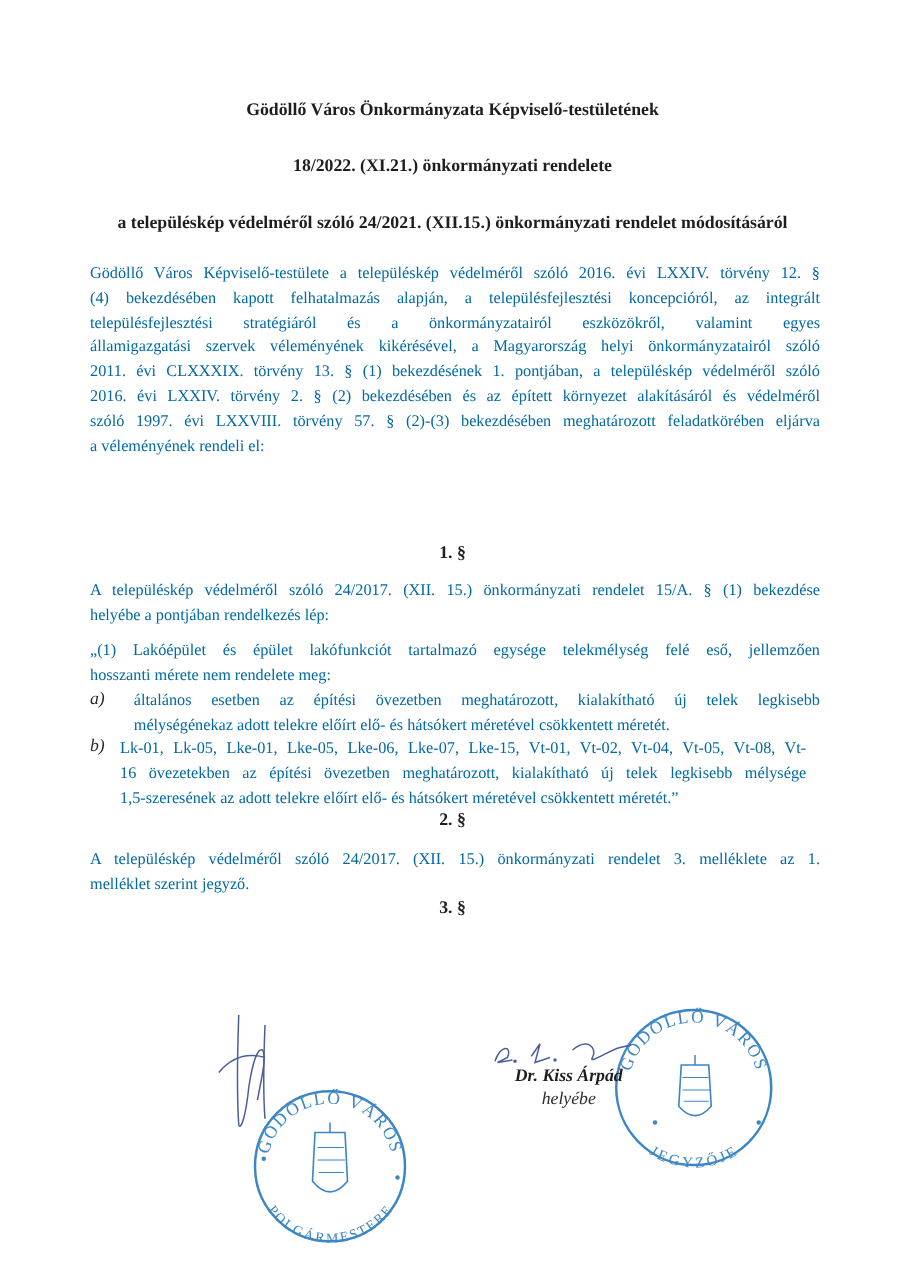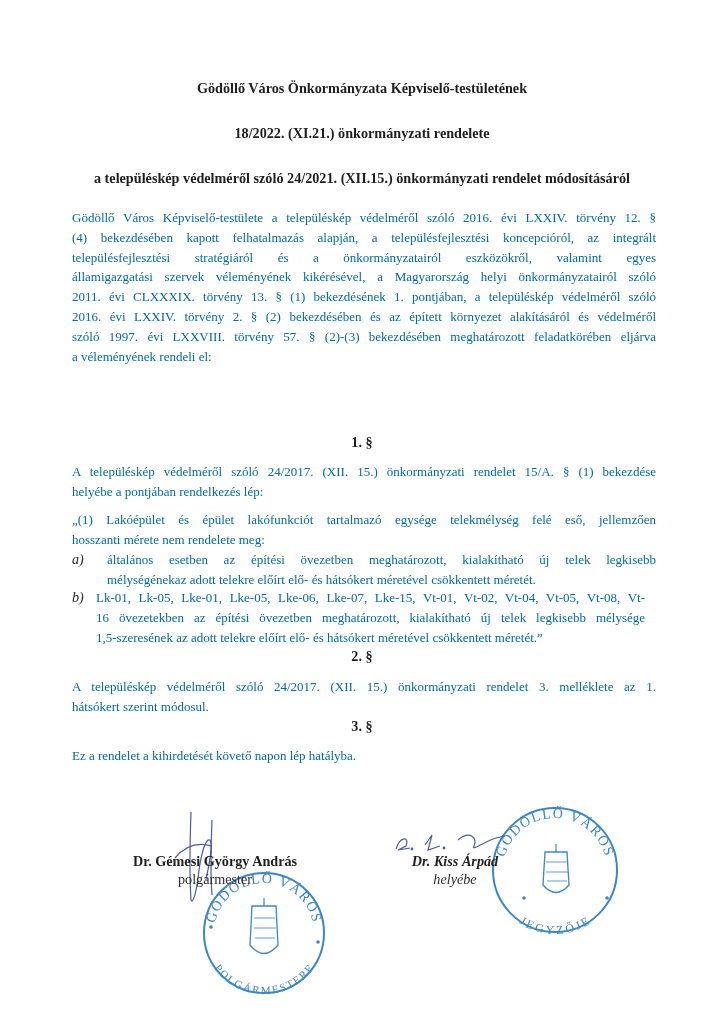--- a/index.html
+++ b/index.html
@@ -63,27 +63,24 @@
     <div class="body para" style="position:absolute; top:0; left:24px; width:549px;">
       <span class="ln">Lk-01, Lk-05, Lke-01, Lke-05, Lke-06, Lke-07, Lke-15, Vt-01, Vt-02, Vt-04, Vt-05, Vt-08, Vt-</span>
       <span class="ln">16 övezetekben az építési övezetben meghatározott, kialakítható új telek legkisebb mélysége</span>
       <span class="ln last">1,5-szeresének az adott telekre előírt elő- és hátsókert méretével csökkentett méretét.”</span>
     </div>
   </div>
 
   <div class="center-bold" style="top:648px;">2. §</div>
   <div class="para" style="top:677px;">
     <span class="ln">A településkép védelméről szóló 24/2017. (XII. 15.) önkormányzati rendelet 3. melléklete az 1.</span>
-    <span class="ln last">hátsókert szerint módosul.</span>
+    <span class="ln last">melléklet szerint jegyző.</span>
   </div>
 
   <div class="center-bold" style="top:718px;">3. §</div>
-  <div class="para" style="top:746px;">
-    <span class="ln last">Ez a rendelet a kihirdetését követő napon lép hatályba.</span>
-  </div>
 
   <svg class="overlay" width="724" height="1024" viewBox="0 0 724 1024">
 
     <g>
       <circle cx="264" cy="933" r="60" fill="none" stroke="#3d86c6" stroke-width="2"></circle>
       <defs>
         <path id="arcTopL" d="M 214 933 A 50 50 0 0 1 314 933"></path>
         <path id="arcBotL" d="M 212 933 A 52 52 0 0 0 316 933"></path>
         <path id="arcTopR" d="M 503 870 A 52 52 0 0 1 607 870"></path>
         <path id="arcBotR" d="M 501 870 A 54 54 0 0 0 609 870"></path>
@@ -129,21 +126,17 @@
 
     <g fill="none" stroke="#4a5e9c" stroke-width="1.2">
       <path d="M 396 849 C 400 836, 410 836, 406 846 L 398 850 L 410 848"></path>
       <circle cx="412" cy="849" r="0.8" fill="#4a5e9c"></circle>
       <path d="M 425 845 L 432 835 L 428 850 L 440 846"></path>
       <circle cx="444" cy="848" r="0.8" fill="#4a5e9c"></circle>
       <path d="M 458 840 C 470 830, 478 838, 474 846 C 470 852, 488 840, 496 838 L 505 836"></path>
     </g>
   </svg>
 
-  <div class="sig" style="left:115px; top:852px; width:200px;">
-    <span class="name">Dr. Gémesi György András</span>
-    <span class="role">polgármester</span>
-  </div>
   <div class="sig" style="left:395px; top:852px; width:120px;font-style:italic;">
     <span class="name">Dr. Kiss Árpád</span>
     <span class="role">helyébe</span>
   </div>
 </div>
 
 </body></html>

